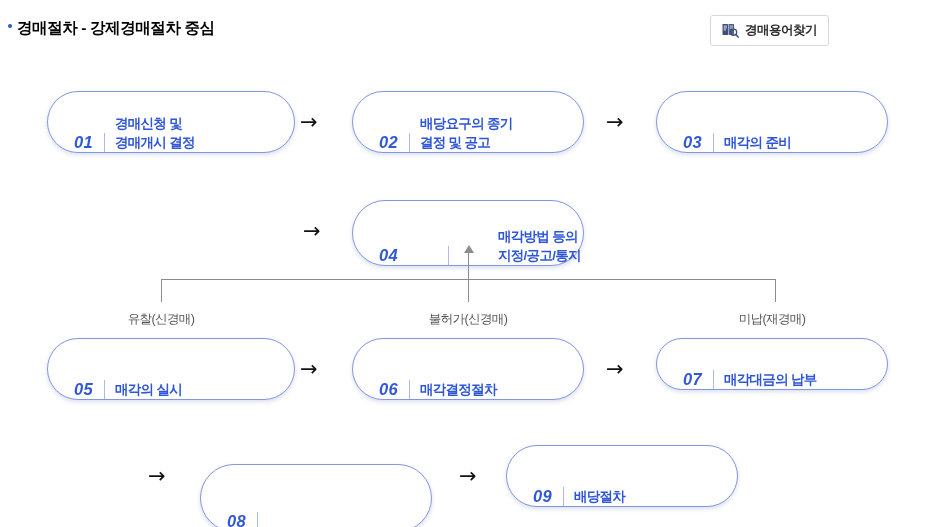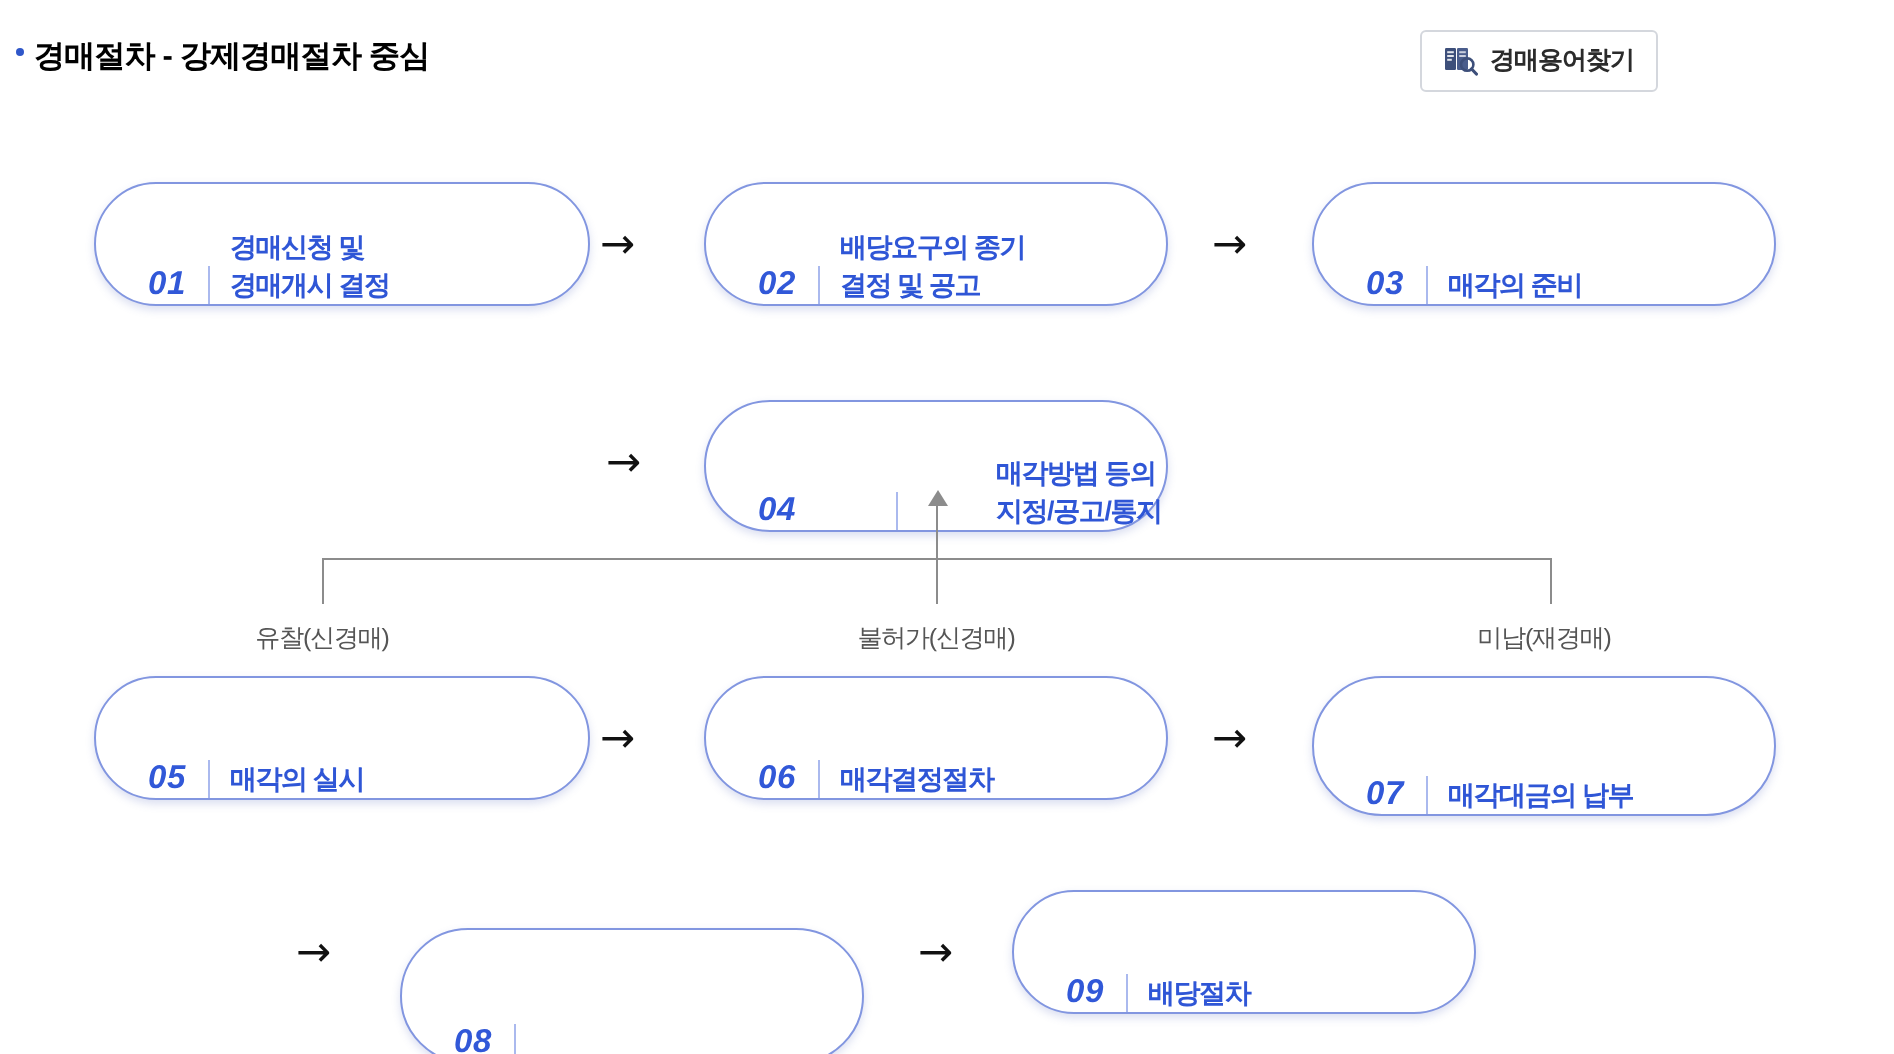--- a/index.html
+++ b/index.html
@@ -225,21 +225,21 @@
   <div class="arrow" style="left:300px; top:297px;">→</div>
 
   <div class="node" style="left:352px; top:276px; width:232px; height:62px;">
     <span class="num">06</span>
     <span class="sep"></span>
     <span class="label">매각결정절차</span>
   </div>
 
   <div class="arrow" style="left:606px; top:297px;">→</div>
 
-  <div class="node" style="left:656px; top:276px; width:232px; height:70px;">
+  <div class="node" style="left:656px; top:276px; width:232px; height:52px;">
     <span class="num">07</span>
     <span class="sep"></span>
     <span class="label">매각대금의 납부</span>
   </div>
 
   <div class="arrow" style="left:148px; top:404px;">→</div>
 
   <div class="node" style="left:200px; top:402px; width:232px; height:68px;">
     <span class="num">08</span>
     <span class="sep"></span>

